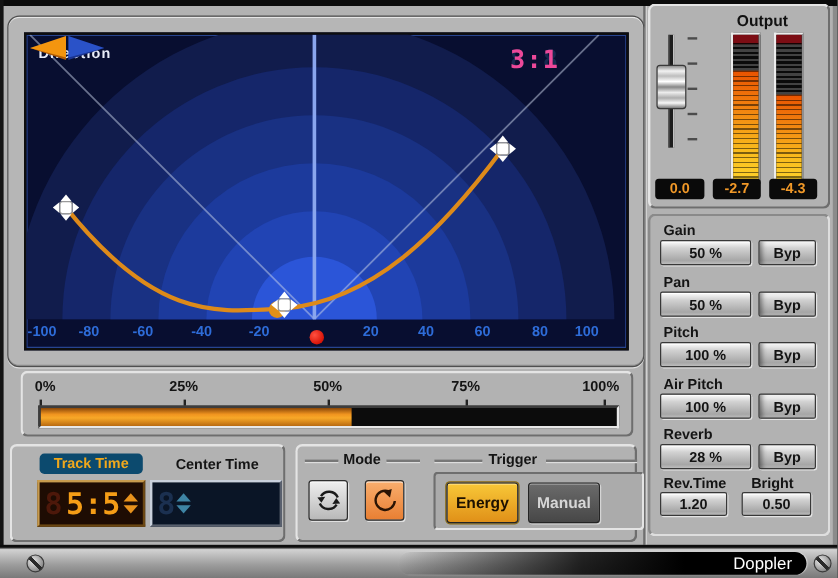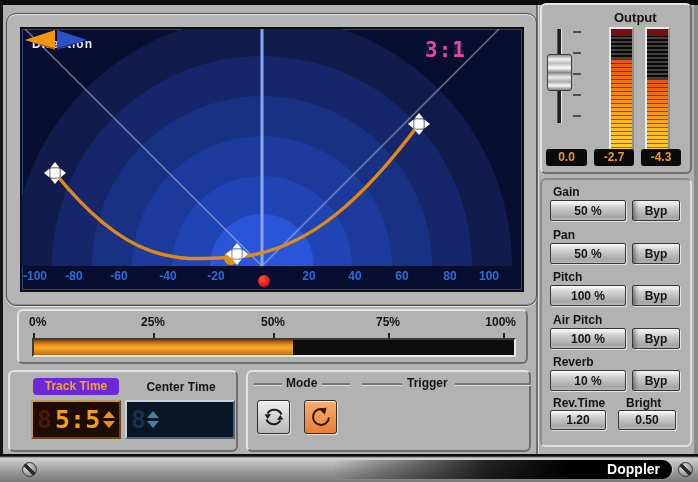--- a/index.html
+++ b/index.html
@@ -70,21 +70,21 @@
   #progress-panel{left:17px;top:309px;width:511px;height:55px;}
   .pct-label{top:4px;font-size:12px;font-weight:bold;color:#141414;position:absolute;}
   .pct-tick{top:22px;width:2px;height:5px;background:#222;position:absolute;}
   #progress-bar{left:13px;top:27px;width:484px;height:19px;background:#0c0c0c;
      border:2px solid;border-color:#3c3c3c #e8e8e8 #e8e8e8 #3c3c3c;}
   #progress-fill{position:absolute;left:0;top:0;height:100%;
      background:linear-gradient(180deg,#8a4708 0%,#f0941f 35%,#f8a828 55%,#b96a10 100%);}
 
   
   #times-panel{left:8px;top:370px;width:230px;height:82px;}
-  #tt-label-box{left:23px;top:6px;width:86px;height:17px;background:#6d28d9;border-radius:4px;
+  #tt-label-box{left:23px;top:6px;width:86px;height:17px;background:#0c4a6e;border-radius:4px;
      color:#f0a81c;font-size:12px;font-weight:bold;text-align:center;line-height:17px;}
   #ct-label{left:126px;top:8px;width:90px;font-size:12px;font-weight:bold;color:#141414;text-align:center;}
   .led{display:flex;align-items:center;font-family:"DejaVu Sans Mono",monospace;font-weight:bold;font-size:25px;}
   #tt-led{left:21px;top:28px;width:90px;height:39px;background:#1e0c03;
      border:2px solid;border-color:#c79b4e #6b4712 #6b4712 #c79b4e;}
   #tt-led .ghost{color:#4d180a;} #tt-led .digits{color:#f59d16;}
   #ct-led{left:115px;top:28px;width:110px;height:39px;background:#0a1526;
      border:2px solid;border-color:#c9d1dd #59606e #59606e #c9d1dd;}
   #ct-led .ghost{color:#1b3050;} #ct-led .digits{color:#a9cdf2;}
   .led .ghost{margin-left:4px;} .led .digits{margin-left:3px;flex:1;}
@@ -114,21 +114,21 @@
 
   
   #bottom-strip{left:0;top:454px;width:698px;height:28px;
      background:linear-gradient(180deg,#0d0d0d 0,#0d0d0d 2px,#d2d2d2 4px,#9c9c9c 60%,#787878 100%);}
   .screw{top:8px;width:15px;height:15px;border-radius:50%;border:1px solid #3c3c3c;
      background:linear-gradient(45deg,transparent 42%,#2a2a2a 42%,#2a2a2a 58%,transparent 58%),
         radial-gradient(circle at 35% 35%,#e8e8e8,#6a6a6a);}
   #screw-left{left:22px;} #screw-right{left:678px;}
   #doppler-pill{left:332px;top:6px;width:340px;height:19px;border-radius:10px;
      background:linear-gradient(90deg,rgba(15,15,15,0) 0%,rgba(8,8,8,.85) 45%,#000 70%);
-     color:#fff;font-size:14px;font-weight:bold;line-height:19px;text-align:right;padding-right:12px;
+     color:#fff;font-size:14px;font-weight:normal;line-height:19px;text-align:right;padding-right:12px;
      box-shadow:1px 0 1px rgba(255,255,255,.55);}
 </style>
 </head>
 <body>
 
 <div id="app">
   <div class="abs" id="top-edge"></div>
   <div class="abs" id="left-edge"></div>
   <div class="abs" id="right-edge"></div>
   <div class="abs" id="v-divider"></div>
@@ -224,21 +224,21 @@
 
     <div class="abs param-label" style="top:90px">Pitch</div>
     <div class="abs metal-btn value-btn" style="top:105px">100 %</div>
     <div class="abs metal-btn byp-btn" style="top:105px">Byp</div>
 
     <div class="abs param-label" style="top:133px">Air Pitch</div>
     <div class="abs metal-btn value-btn" style="top:148px">100 %</div>
     <div class="abs metal-btn byp-btn" style="top:148px">Byp</div>
 
     <div class="abs param-label" style="top:175px">Reverb</div>
-    <div class="abs metal-btn value-btn" style="top:190px">10 %</div>
+    <div class="abs metal-btn value-btn" style="top:190px">28 %</div>
     <div class="abs metal-btn byp-btn" style="top:190px">Byp</div>
 
     <div class="abs param-label" style="top:216px">Rev.Time</div>
     <div class="abs param-label" style="top:216px;left:84px">Bright</div>
     <div class="abs metal-btn half-btn" style="top:230px;left:8px;width:56px">1.20</div>
     <div class="abs metal-btn half-btn" style="top:230px;left:76px;width:58px">0.50</div>
   </div>
 
   <div class="abs raised" id="progress-panel">
     <span class="pct-label" style="left:10px">0%</span>
@@ -290,20 +290,24 @@
     </div>
     <div class="abs mode-btn" id="mode-once-btn">
       <svg width="22" height="22" viewBox="0 0 22 22">
         <path d="M14 3.5 A 8 8 0 1 0 19 11.5" stroke="#2a1404" stroke-width="2" fill="none"></path>
         <polygon points="9.5,3.5 16.5,1.5 15,8.5" fill="#2a1404"></polygon>
       </svg>
     </div>
     <div class="groove-line" style="left:114px;top:11px;width:40px"></div>
     <span class="section-label" style="left:159px;top:4px">Trigger</span>
     <div class="groove-line" style="left:207px;top:11px;width:76px"></div>
+    <div class="abs" id="trigger-box">
+      <div class="abs trig-btn" id="energy-btn">Energy</div>
+      <div class="abs trig-btn" id="manual-btn">Manual</div>
+    </div>
   </div>
 
   <div class="abs" id="bottom-strip">
     <div class="abs screw" id="screw-left"></div>
     <div class="abs" id="doppler-pill">Doppler</div>
     <div class="abs screw" id="screw-right"></div>
   </div>
 </div>
 
 </body></html>

